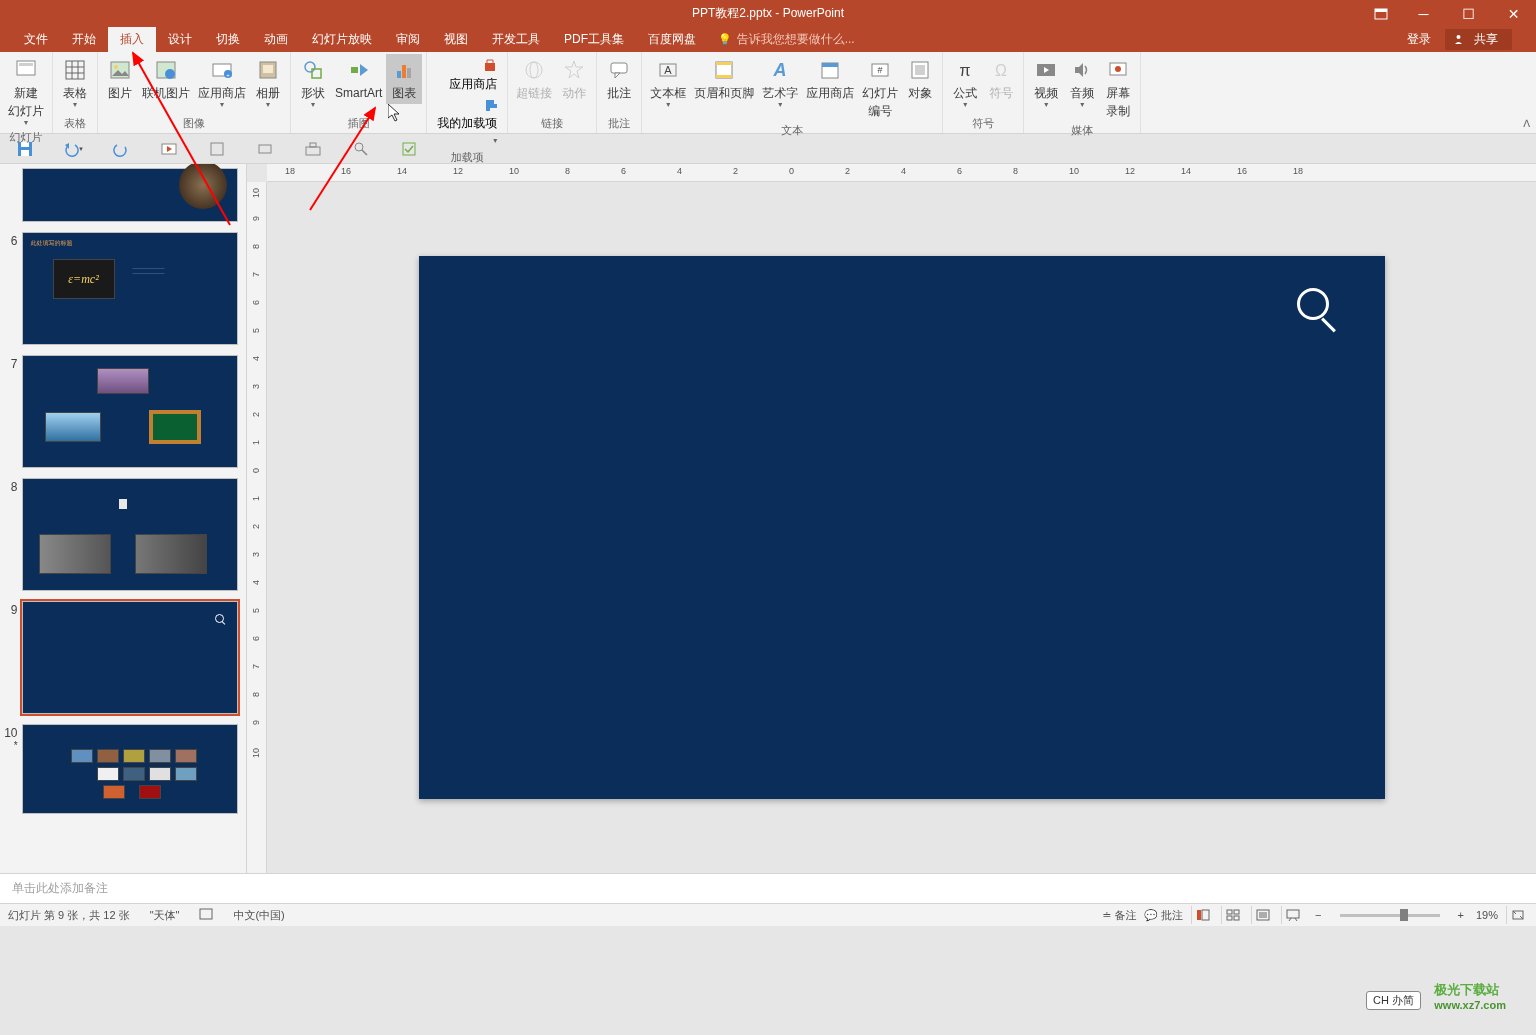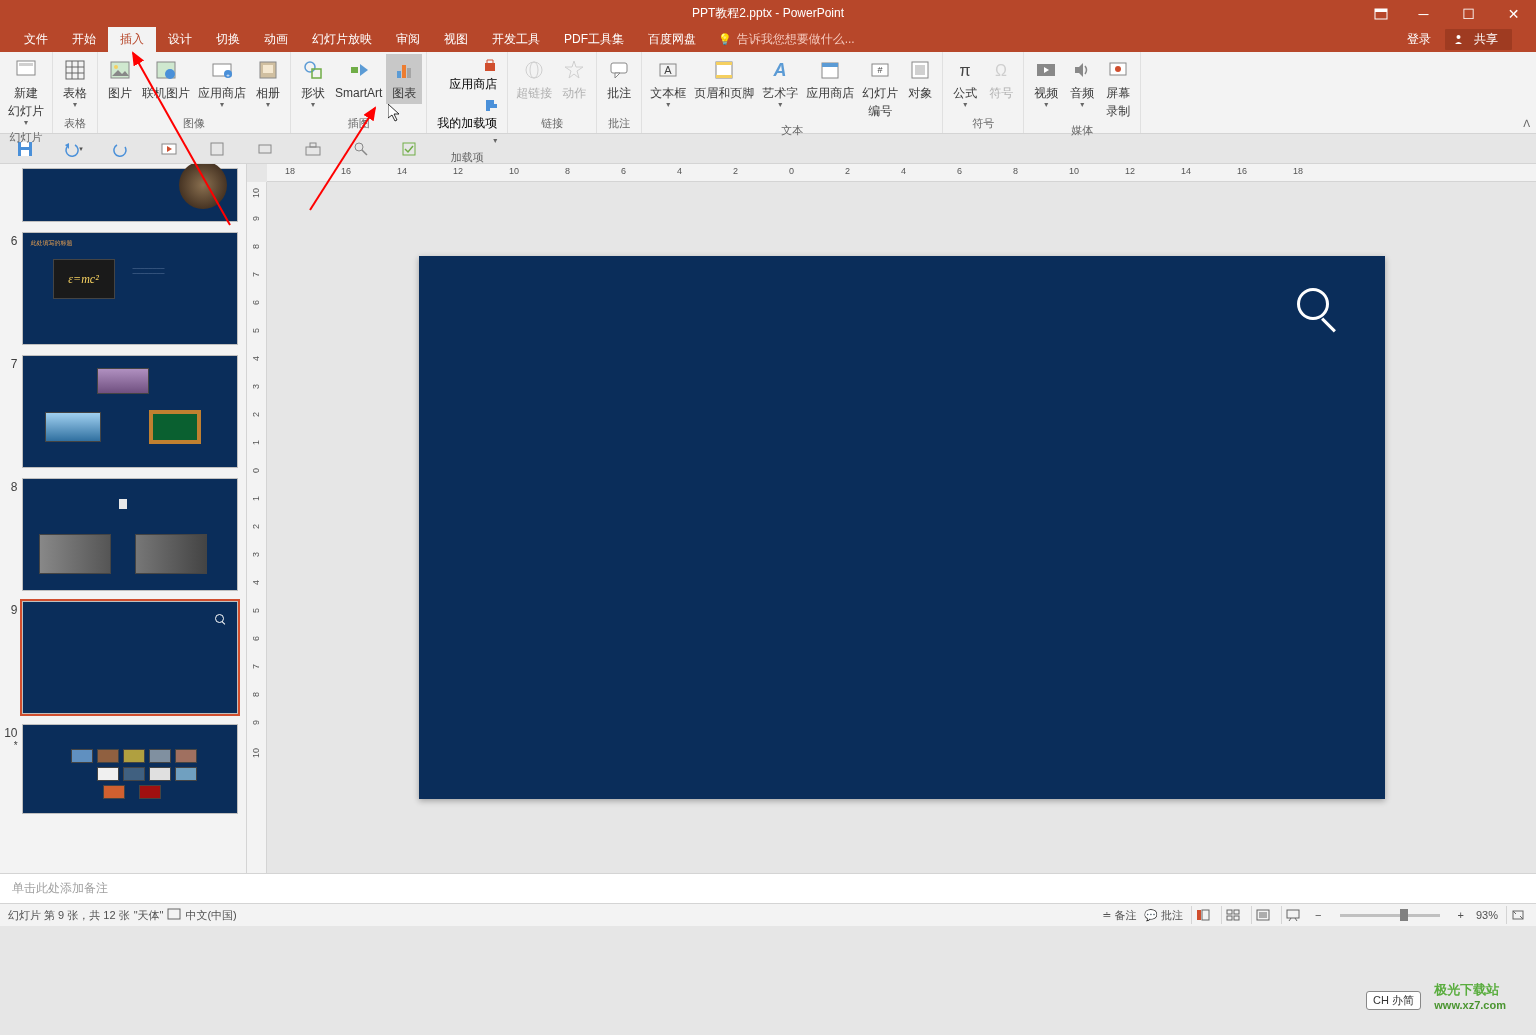--- a/index.html
+++ b/index.html
@@ -66,21 +66,21 @@
 .slide { width: 966px; height: 543px; background: #0a2d5a; box-shadow: 0 2px 6px rgba(0,0,0,0.3); position: relative; }
 .slide .magnifier { position: absolute; right: 40px; top: 30px; width: 50px; height: 50px; }
 .slide .magnifier .circle { width: 32px; height: 32px; border: 3px solid #fff; border-radius: 50%; position: absolute; top: 2px; left: 2px; }
 .slide .magnifier .handle { width: 3px; height: 18px; background: #fff; position: absolute; top: 30px; left: 32px; transform: rotate(-45deg); }
 
 
 .notes { height: 30px; border-top: 1px solid #d4d4d4; background: #fff; padding: 6px 12px; font-size: 12px; color: #a0a0a0; }
 
 
 .statusbar { height: 23px; background: #f3f3f3; border-top: 1px solid #d4d4d4; display: flex; align-items: center; font-size: 11px; color: #505050; padding: 0 8px; justify-content: space-between; }
-.statusbar .left { display: flex; gap: 4px; align-items:center; }
+.statusbar .left { display: flex; gap: 20px; align-items:center; }
 .statusbar .right { display: flex; gap: 8px; align-items: center; }
 .statusbar .vbtn { width: 22px; height: 18px; display: flex; align-items: center; justify-content: center; border-left: 1px solid #d4d4d4; cursor: pointer; }
 .slider { width: 100px; height: 3px; background: #c0c0c0; position: relative; margin: 0 6px; }
 .slider .knob { width: 8px; height: 12px; background: #808080; position: absolute; top: -5px; left: 60px; }
 
 
 .arrow { position: absolute; pointer-events: none; z-index: 1000; }
 .arrow svg { overflow: visible; }
 
 
@@ -681,21 +681,21 @@
           <rect x="1" y="1" width="12" height="8" fill="none" stroke="#666"></rect>
           <line x1="5" y1="9" x2="3" y2="12" stroke="#666"></line>
           <line x1="9" y1="9" x2="11" y2="12" stroke="#666"></line>
         </svg>
       </div>
     <span style="padding:0 4px;">−</span>
     <div class="slider">
         <div class="knob"></div>
       </div>
     <span style="padding:0 4px;">+</span>
-    <span>93%</span>
+    <span>19%</span>
     <div class="vbtn">
         <svg width="14" height="12">
           <rect x="2" y="2" width="10" height="8" fill="none" stroke="#666"></rect>
           <line x1="2" y1="2" x2="5" y2="5" stroke="#666"></line>
           <line x1="12" y1="10" x2="9" y2="7" stroke="#666"></line>
         </svg>
       </div>
   </div>
 </div>
 

